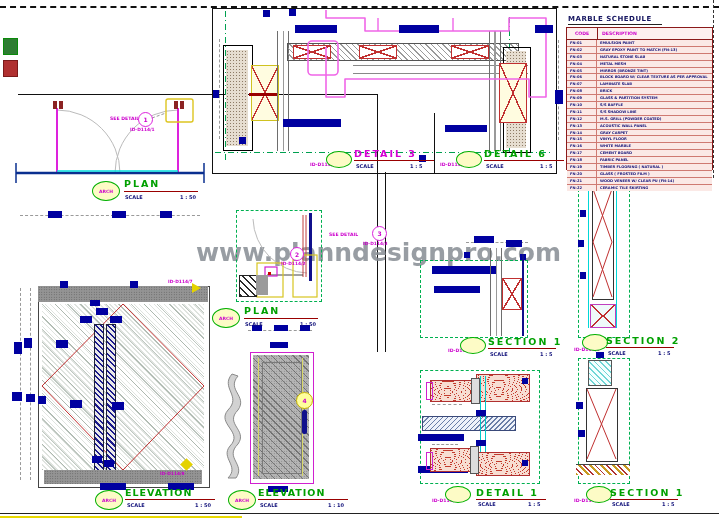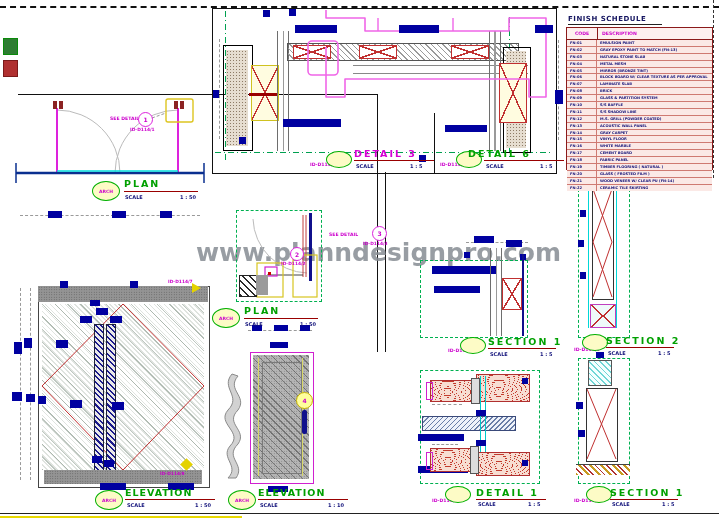--- a/index.html
+++ b/index.html
@@ -285,21 +285,21 @@
   <div class="abs" style="left:10px;top:36px;width:30px;height:72px;border:1px solid #333;background:#fff;"></div>
   <svg width="56" height="136" style="position:absolute;left:0;top:0;">
     <path d="M11,37 L40,107 M40,37 L11,107" stroke="#c03030" stroke-width="1" fill="none"></path>
   </svg>
   <div class="navybar" style="left:0;top:50px;width:7px;height:7px;"></div>
   <div class="navybar" style="left:2px;top:78px;width:7px;height:7px;"></div>
   <div class="floorhatch" style="left:0;top:112px;width:54px;height:10px;"></div>
 </div>
 
 <div id="schedule">
-  <span class="title">FINISH SCHEDULE</span>
+  <span class="title">MARBLE SCHEDULE</span>
   <div class="tunder"></div>
   <div class="tbl">
     <div class="hrow">
       <span class="hcode">CODE</span>
       <span class="hdesc">DESCRIPTION</span>
     </div>
     <div>
         <div class="srow">
           <span class="scode">FN-01</span>
           <span class="sdesc">EMULSION PAINT</span>
@@ -399,21 +399,21 @@
   <span class="ell" style="left:16px;top:3px;"></span>
   <span class="ttl" style="left:44px;top:0;color:#d400d4;">DETAIL  3</span>
   <div class="rule" style="left:44px;top:12px;width:80px;"></div>
   <span class="scl" style="left:46px;top:15px;">SCALE</span>
   <span class="scl" style="left:100px;top:15px;">1 : 5</span>
 </div>
 
 <div class="abs vl" style="left:440px;top:148px;width:130px;height:24px;">
   <span class="idt" style="left:0;top:14px;">ID-D114/6</span>
   <span class="ell" style="left:16px;top:3px;"></span>
-  <span class="ttl grn" style="left:28px;top:0;">DETAIL  6</span>
+  <span class="ttl grn" style="left:44px;top:0;">DETAIL  6</span>
   <div class="rule" style="left:44px;top:12px;width:80px;"></div>
   <span class="scl" style="left:46px;top:15px;">SCALE</span>
   <span class="scl" style="left:100px;top:15px;">1 : 5</span>
 </div>
 
 <div class="abs vl" style="left:92px;top:178px;width:120px;height:26px;">
   <span class="ell" style="left:0;top:3px;width:26px;height:18px;">
     <span class="archt">ARCH</span>
     </span>
   <span class="ttl grn" style="left:32px;top:0;">PLAN</span>

